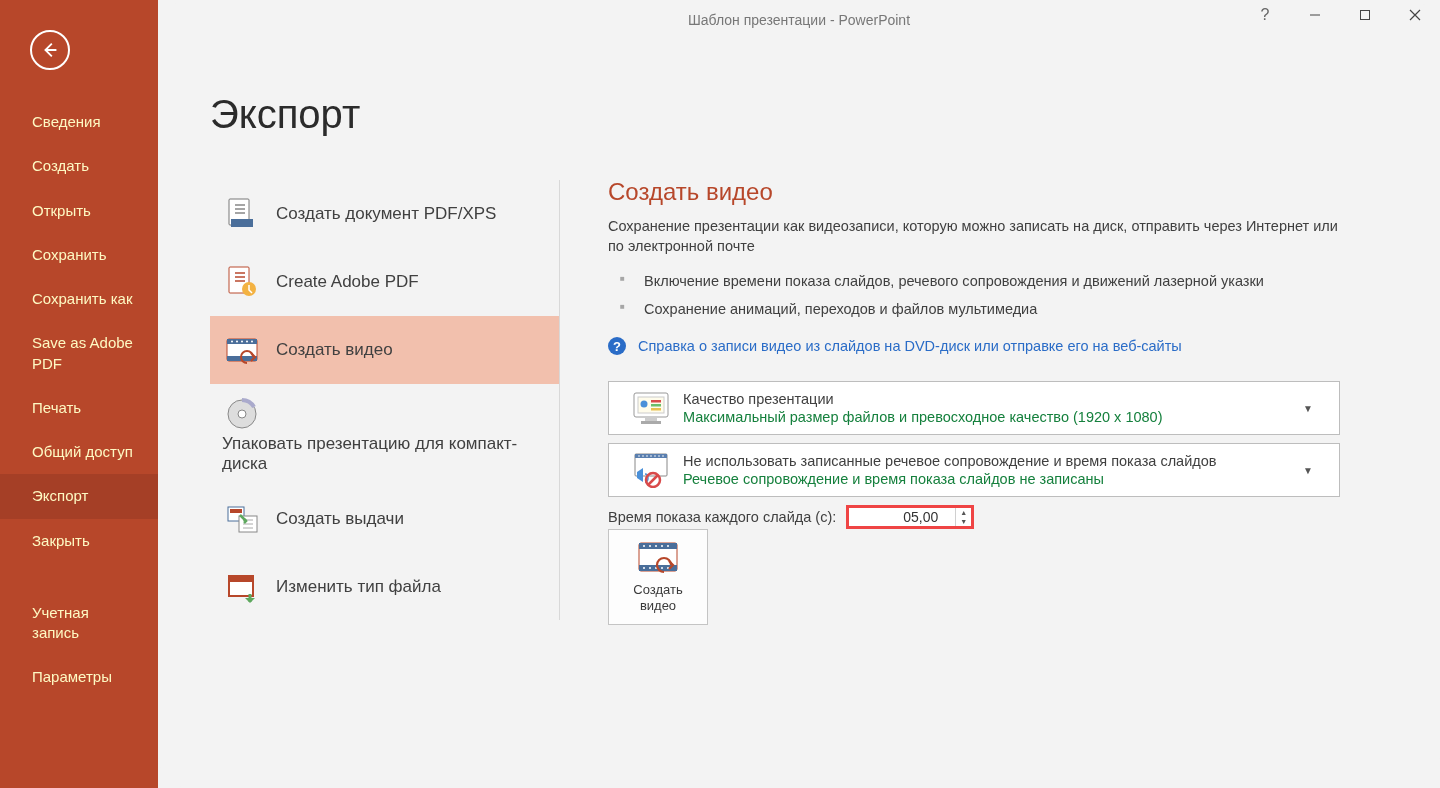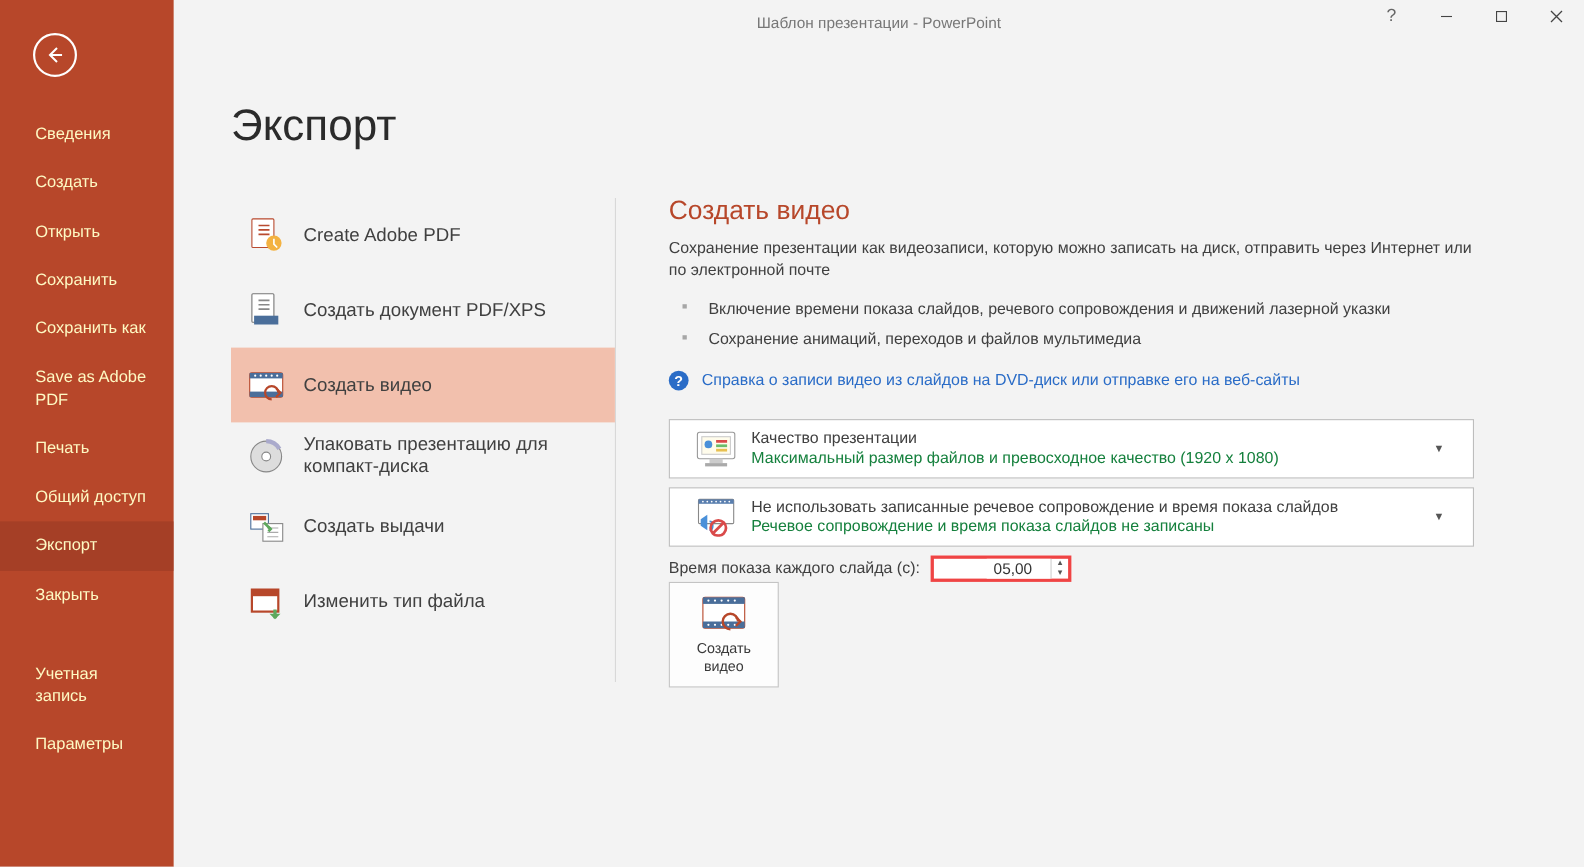--- a/index.html
+++ b/index.html
@@ -8,34 +8,34 @@
 
   
   .sidebar { width: 158px; background: #b7472a; color: #fef9c3; display: flex; flex-direction: column; padding-top: 30px; }
   .back-btn { width: 40px; height: 40px; border: 2px solid #fff; border-radius: 50%; margin-left: 30px; margin-bottom: 30px; display: flex; align-items: center; justify-content: center; cursor: pointer; }
   .back-btn svg { width: 22px; height: 22px; }
   .sidebar-item { padding: 12px 20px 12px 32px; font-size: 15px; cursor: pointer; line-height: 1.35; }
   .sidebar-item.selected { background: #a53f26; }
   .sidebar-gap { height: 28px; }
 
   
-  .main { flex: 1; display: flex; background: #f3f3f3; position: relative; }
+  .main { flex: 1; display: flex; background: #f3f3f3; position: relative; border-radius: 32px; }
 
   .titlebar { position: absolute; top: 0; left: 0; right: 0; height: 40px; display: flex; align-items: center; justify-content: center; color: #777; font-size: 14px; }
   .win-controls { position: absolute; right: 0; top: 0; display: flex; }
   .win-btn { width: 50px; height: 30px; display: flex; align-items: center; justify-content: center; cursor: pointer; color: #444; font-size: 16px; }
   .help-btn { width: 50px; height: 30px; display: flex; align-items: center; justify-content: center; cursor: pointer; color: #666; font-size: 16px; }
 
   .page-title { position: absolute; top: 92px; left: 52px; font-size: 40px; font-weight: 300; color: #2b2b2b; }
 
   
   .options-col { position: absolute; top: 180px; left: 52px; width: 350px; border-right: 1px solid #d8d8d8; padding-right: 0; height: 440px; }
   .option-item { display: flex; align-items: center; padding: 14px 12px 14px 12px; cursor: pointer; }
   .option-item.selected { background: #f2c0ad; }
-  .option-item.two-line { align-items: flex-end; padding-top: 10px; padding-bottom: 10px; }
+  .option-item.two-line { align-items: flex-start; padding-top: 10px; padding-bottom: 10px; flex-direction: column; }
   .opt-icon { width: 40px; height: 40px; display: flex; align-items: center; justify-content: center; margin-right: 14px; flex-shrink: 0; }
   .opt-icon svg { width: 34px; height: 34px; }
   .opt-label { font-size: 17px; color: #404040; line-height: 1.2; }
 
   
   .detail { position: absolute; top: 178px; left: 450px; right: 50px; }
   .detail-title { font-size: 24px; color: #b7472a; font-weight: 400; margin-bottom: 10px; }
   .detail-desc { font-size: 14.5px; color: #404040; margin-bottom: 10px; max-width: 740px; line-height: 1.4; }
   .bullets { list-style: none; padding-left: 12px; margin-bottom: 14px; }
   .bullets li { font-size: 14.5px; color: #404040; padding: 4px 0 4px 24px; position: relative; line-height: 1.4; }
@@ -109,38 +109,38 @@
           </svg>
       </div>
     </div>
 
     <div class="page-title">Экспорт</div>
 
     <div class="options-col">
       <div class="option-item">
         <div class="opt-icon">
           <svg viewBox="0 0 34 34">
+              <rect x="4" y="2" width="20" height="26" rx="1" fill="#fff" stroke="#777"></rect>
+              <path d="M10 8h10M10 12h10M10 16h10" stroke="#888" stroke-width="1.5"></path>
+              <rect x="6" y="22" width="22" height="8" fill="#4a6e9a"></rect>
+            </svg>
+        </div>
+        <div class="opt-label">Создать документ PDF/XPS</div>
+      </div>
+
+      <div class="option-item">
+        <div class="opt-icon">
+          <svg viewBox="0 0 34 34">
               <rect x="4" y="2" width="20" height="26" rx="1" fill="#fff" stroke="#b94a2f"></rect>
               <path d="M10 8h10M10 12h10M10 16h10" stroke="#b94a2f" stroke-width="1.5"></path>
               <circle cx="24" cy="24" r="7" fill="#f3b242"></circle>
               <path d="M24 20v5l3 3" stroke="#fff" stroke-width="1.5" fill="none"></path>
             </svg>
         </div>
         <div class="opt-label">Create Adobe PDF</div>
-      </div>
-
-      <div class="option-item">
-        <div class="opt-icon">
-          <svg viewBox="0 0 34 34">
-              <rect x="4" y="2" width="20" height="26" rx="1" fill="#fff" stroke="#777"></rect>
-              <path d="M10 8h10M10 12h10M10 16h10" stroke="#888" stroke-width="1.5"></path>
-              <rect x="6" y="22" width="22" height="8" fill="#4a6e9a"></rect>
-            </svg>
-        </div>
-        <div class="opt-label">Создать документ PDF/XPS</div>
       </div>
 
       <div class="option-item selected">
         <div class="opt-icon">
           <svg viewBox="0 0 34 34">
               <rect x="2" y="6" width="30" height="22" rx="2" fill="#fff" stroke="#b7472a"></rect>
               <rect x="2" y="6" width="30" height="5" fill="#4a6e9a"></rect>
               <rect x="2" y="23" width="30" height="5" fill="#4a6e9a"></rect>
               <circle cx="7" cy="8.5" r="1" fill="#fff"></circle>
               <circle cx="12" cy="8.5" r="1" fill="#fff"></circle>

